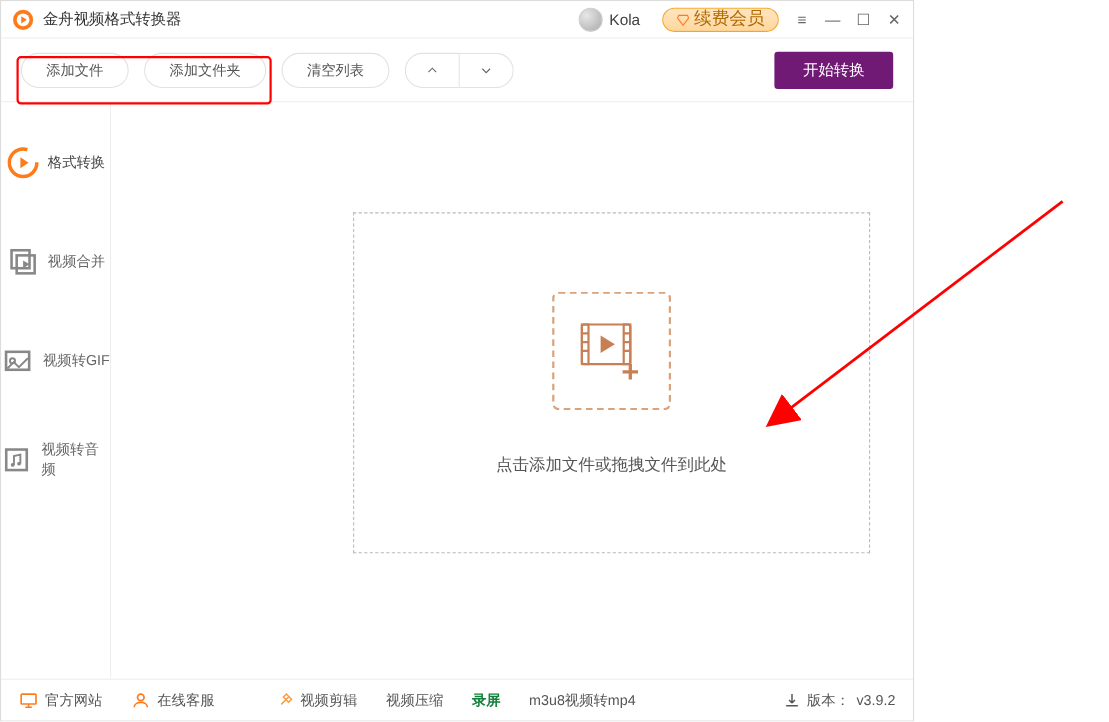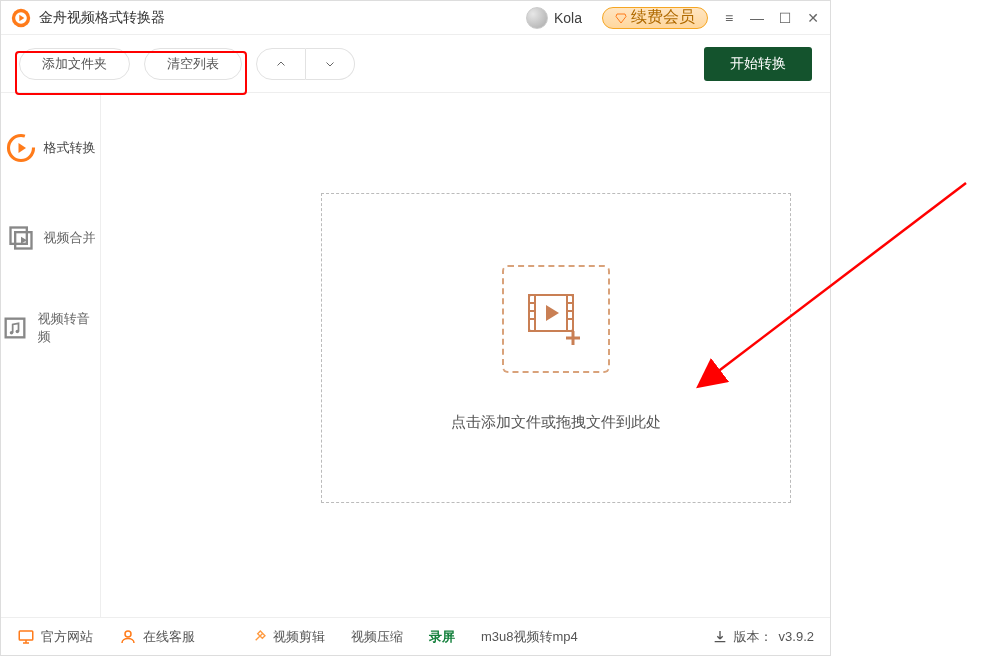--- a/index.html
+++ b/index.html
@@ -17,21 +17,21 @@
   .win-ctrl{display:flex;gap:14px;margin-left:14px;}
   .win-ctrl span{width:14px;height:14px;display:flex;align-items:center;justify-content:center;color:#666;font-size:14px;cursor:pointer;}
   
   .toolbar{height:58px;display:flex;align-items:center;padding:0 18px;border-bottom:1px solid #eee;gap:14px;}
   .pill{height:32px;border:1px solid #e2e2e2;border-radius:16px;background:#fff;padding:0 22px;display:flex;align-items:center;justify-content:center;font-size:13px;color:#555;cursor:pointer;}
   .pill.small{padding:0 18px;}
   .pill-group{display:flex;}
   .pill-group .pill{border-radius:0;}
   .pill-group .pill:first-child{border-radius:16px 0 0 16px;}
   .pill-group .pill:last-child{border-radius:0 16px 16px 0;border-left:none;}
-  .start-btn{margin-left:auto;height:34px;width:108px;background:#14532d;border-radius:3px;color:#fff;font-size:14px;display:flex;align-items:center;justify-content:center;cursor:pointer;}
+  .start-btn{margin-left:auto;height:34px;width:108px;background:#701a75;border-radius:3px;color:#fff;font-size:14px;display:flex;align-items:center;justify-content:center;cursor:pointer;}
   .highlight-box{position:absolute;border:2px solid #f00;left:14px;top:50px;width:232px;height:44px;border-radius:4px;pointer-events:none;}
   
   .body{flex:1;display:flex;min-height:0;}
   .sidebar{width:100px;border-right:1px solid #eee;display:flex;flex-direction:column;padding-top:10px;}
   .side-item{height:90px;display:flex;flex-direction:row;align-items:center;justify-content:center;gap:8px;font-size:13px;color:#666;cursor:pointer;}
   .side-item.active{color:#ff7b1a;}
   .side-item.active .side-label{color:#444;}
   .side-icon{width:30px;height:30px;display:flex;align-items:center;justify-content:center;}
   .main{flex:1;position:relative;}
   .dropzone{position:absolute;left:220px;top:100px;width:470px;height:310px;border:1px dashed #bbb;display:flex;flex-direction:column;align-items:center;justify-content:center;gap:40px;cursor:pointer;}
@@ -73,20 +73,23 @@
     </div>
     <div class="win-ctrl">
       <span>≡</span>
       <span>—</span>
       <span>☐</span>
       <span>✕</span>
     </div>
   </div>
 
   <div class="toolbar">
+    <div class="pill">
+        <span>添加文件</span>
+      </div>
     <div class="pill">
         <span>添加文件夹</span>
       </div>
     <div class="pill">
         <span>清空列表</span>
       </div>
     <div class="pill-group">
       <div class="pill small">
           <svg width="12" height="12" viewBox="0 0 24 24">
             <polyline points="5,15 12,8 19,15" fill="none" stroke="#666" stroke-width="2"></polyline>
@@ -117,20 +120,30 @@
       </div>
       <div class="side-item">
         <span class="side-icon">
             <svg width="28" height="28" viewBox="0 0 24 24">
               <rect x="3" y="3" width="14" height="14" fill="none" stroke="#888" stroke-width="2"></rect>
               <rect x="7" y="7" width="14" height="14" fill="none" stroke="#888" stroke-width="2"></rect>
               <polygon points="12,11 17,14 12,17" fill="#888"></polygon>
             </svg>
           </span>
         <span class="side-label">视频合并</span>
+      </div>
+      <div class="side-item">
+        <span class="side-icon">
+            <svg width="28" height="28" viewBox="0 0 24 24">
+              <rect x="3" y="5" width="18" height="14" fill="none" stroke="#888" stroke-width="2"></rect>
+              <circle cx="8" cy="12" r="2" fill="none" stroke="#888" stroke-width="1.5"></circle>
+              <polyline points="4,18 9,13 13,17 20,10" fill="none" stroke="#888" stroke-width="1.5"></polyline>
+            </svg>
+          </span>
+        <span class="side-label">视频转GIF</span>
       </div>
       <div class="side-item">
         <span class="side-icon">
             <svg width="28" height="28" viewBox="0 0 24 24">
               <rect x="4" y="4" width="16" height="16" fill="none" stroke="#888" stroke-width="2"></rect>
               <path d="M10 16 V9 l5 -1 v7" fill="none" stroke="#888" stroke-width="1.5"></path>
               <circle cx="9" cy="16" r="1.5" fill="#888"></circle>
               <circle cx="14" cy="15" r="1.5" fill="#888"></circle>
             </svg>
           </span>

